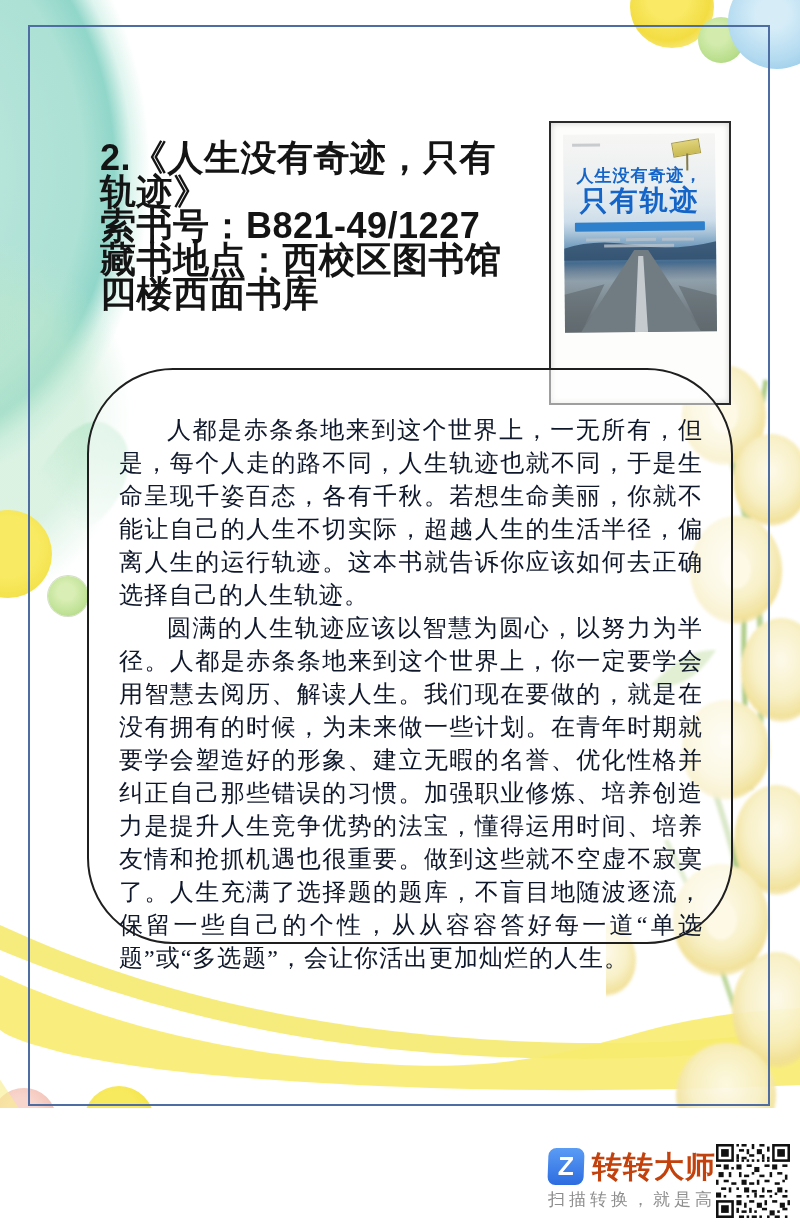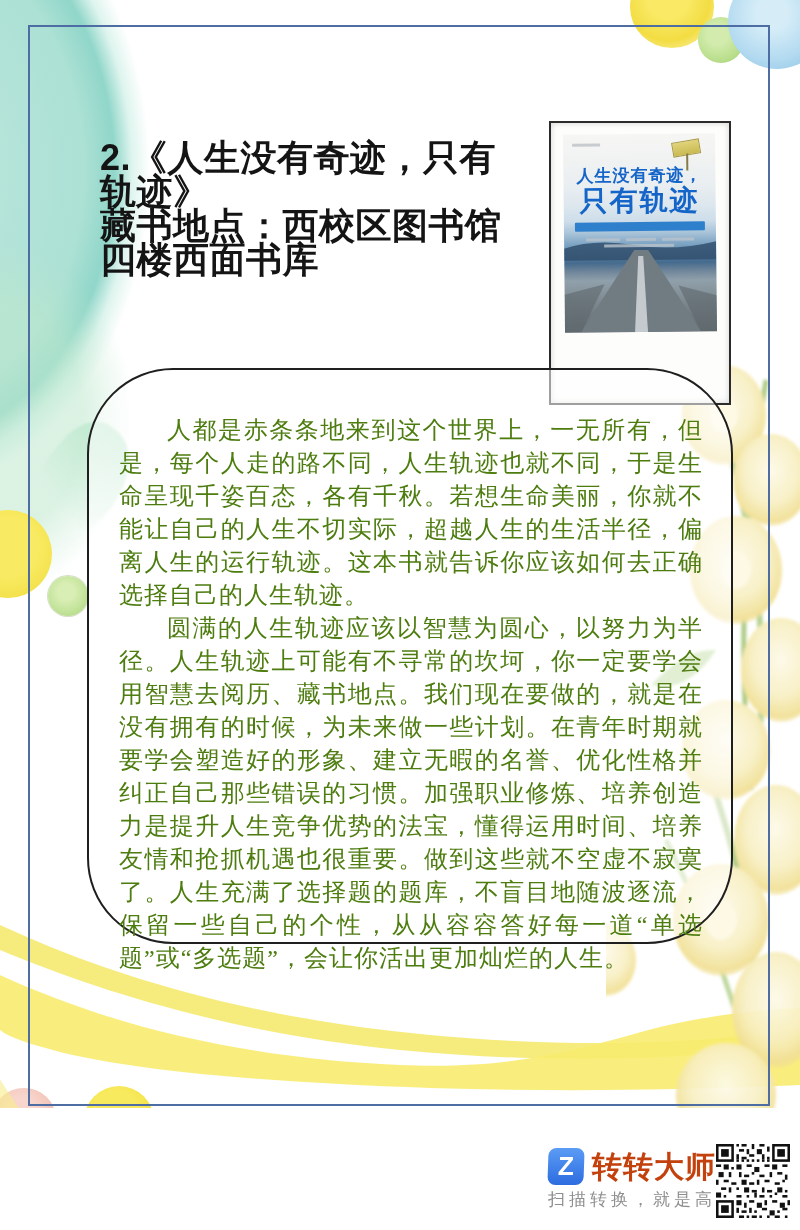--- a/index.html
+++ b/index.html
@@ -92,21 +92,21 @@
 
   
   .bubble {
     left:87px; top:368px; width:646px; height:576px; z-index:7;
     border:2px solid #1f1f1f; border-radius:86px; background:rgba(255,255,255,.55);
     padding:44px 28px 18px 30px;
   }
   .bubble p {
     font-family:"Liberation Serif", serif;
     font-size:24px; line-height:33px; letter-spacing:1px;
-    text-align:justify; text-indent:2em; color:#4d7c0f;
+    text-align:justify; text-indent:2em; color:#0f172a;
   }
 
   
   .footer-band { left:0; top:1108px; width:800px; height:122px; background:#fff; z-index:5; }
   .logo-z {
     left:548px; top:1148px; width:36px; height:37px; z-index:8;
     background:linear-gradient(180deg,#5b9cf5,#2c6ce0); border-radius:8px;
     color:#fff; font-weight:bold; font-size:26px; text-align:center; line-height:37px;
     transform:skewX(-2deg);
   }
@@ -177,20 +177,21 @@
     <ellipse cx="115" cy="600" rx="16" ry="20" fill="#fdf9e2"></ellipse>
   </g>
 </svg>
 
 <div class="abs footer-band"></div>
 
 <div class="abs frame"></div>
 
 <div class="abs header-block">
   <div>2.《人生没有奇迹，只有轨迹》</div>
+  <div>索书号：B821-49/1227</div>
   <div>藏书地点：西校区图书馆四楼西面书库</div>
 </div>
 
 <div class="abs book">
   <div class="book-photo">
     <svg width="152" height="198" viewBox="0 0 152 198" style="position:absolute;left:0;top:0">
       <path d="M0,114 Q30,104 70,111 T152,108 L152,126 L0,126 Z" fill="#32506e" opacity="0.85"></path>
       <polygon points="70,116 84,116 136,198 16,198" fill="#717b82"></polygon>
       <polygon points="74,122 79,122 83,198 70,198" fill="#d2d8dc" opacity="0.85"></polygon>
       <polygon points="16,198 40,150 0,160 0,198" fill="#5e676d" opacity="0.6"></polygon>
@@ -204,21 +205,21 @@
     <div class="cover-banner"></div>
     <div class="cover-minirow" style="top:104px;left:22px;width:34px"></div>
     <div class="cover-minirow" style="top:104px;left:62px;width:30px"></div>
     <div class="cover-minirow" style="top:104px;left:98px;width:32px"></div>
     <div class="cover-minirow" style="top:110px;left:40px;width:70px"></div>
   </div>
 </div>
 
 <div class="abs bubble">
   <p>人都是赤条条地来到这个世界上，一无所有，但是，每个人走的路不同，人生轨迹也就不同，于是生命呈现千姿百态，各有千秋。若想生命美丽，你就不能让自己的人生不切实际，超越人生的生活半径，偏离人生的运行轨迹。这本书就告诉你应该如何去正确选择自己的人生轨迹。</p>
-  <p>圆满的人生轨迹应该以智慧为圆心，以努力为半径。人生轨迹上可能有不寻常的坎坷，你一定要学会用智慧去阅历、藏书地点。我们现在要做的，就是在没有拥有的时候，为未来做一些计划。在青年时期就要学会塑造好的形象、建立无暇的名誉、优化性格并纠正自己那些错误的习惯。加强职业修炼、培养创造力是提升人生竞争优势的法宝，懂得运用时间、培养友情和抢抓机遇也很重要。做到这些就不空虚不寂寞了。人生充满了选择题的题库，不盲目地随波逐流，保留一些自己的个性，从从容容答好每一道“单选题”或“多选题”，会让你活出更加灿烂的人生。</p>
+  <p>圆满的人生轨迹应该以智慧为圆心，以努力为半径。人都是赤条条地来到这个世界上，你一定要学会用智慧去阅历、解读人生。我们现在要做的，就是在没有拥有的时候，为未来做一些计划。在青年时期就要学会塑造好的形象、建立无暇的名誉、优化性格并纠正自己那些错误的习惯。加强职业修炼、培养创造力是提升人生竞争优势的法宝，懂得运用时间、培养友情和抢抓机遇也很重要。做到这些就不空虚不寂寞了。人生充满了选择题的题库，不盲目地随波逐流，保留一些自己的个性，从从容容答好每一道“单选题”或“多选题”，会让你活出更加灿烂的人生。</p>
 </div>
 
 <div class="abs logo-z">Z</div>
 <div class="abs brand-text">转转大师</div>
 <div class="abs tagline">扫描转换，就是高效</div>
 
 <svg class="abs qr" viewBox="0 0 29 29">
   <rect x="0" y="0" width="29" height="29" fill="#fff"></rect>
   <g fill="#111">
     <rect x="0" y="0" width="7" height="7"></rect>

